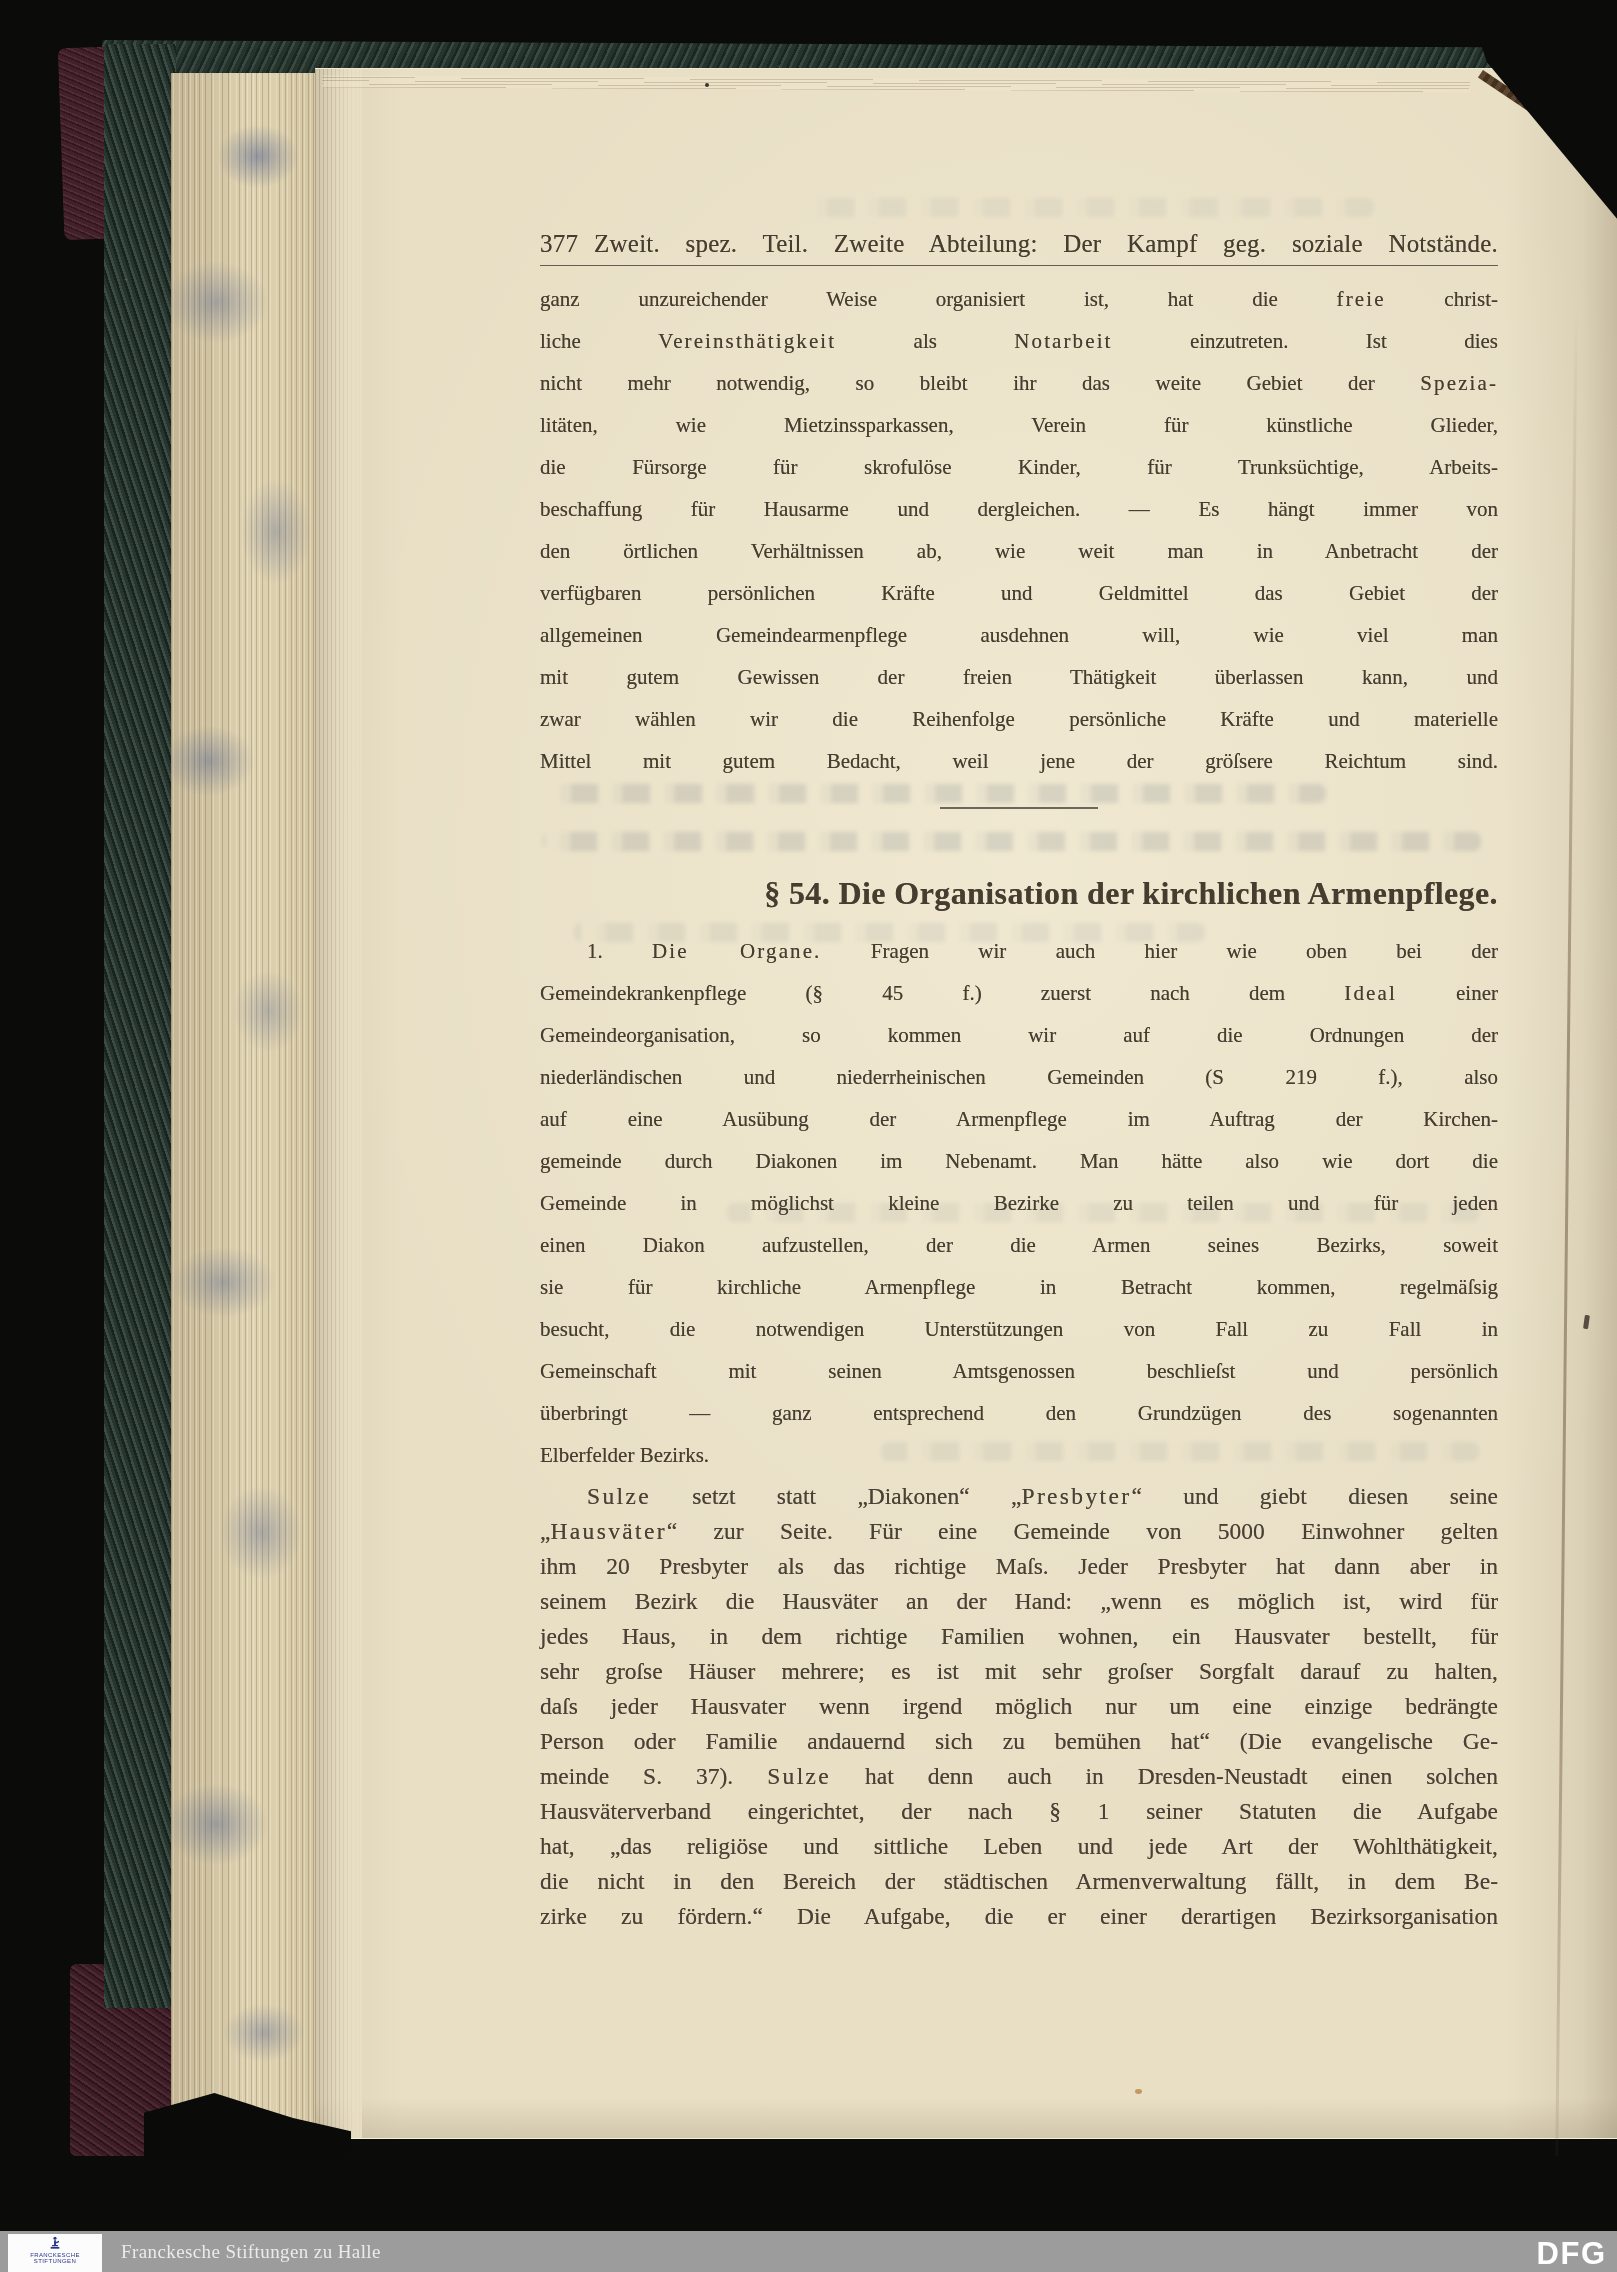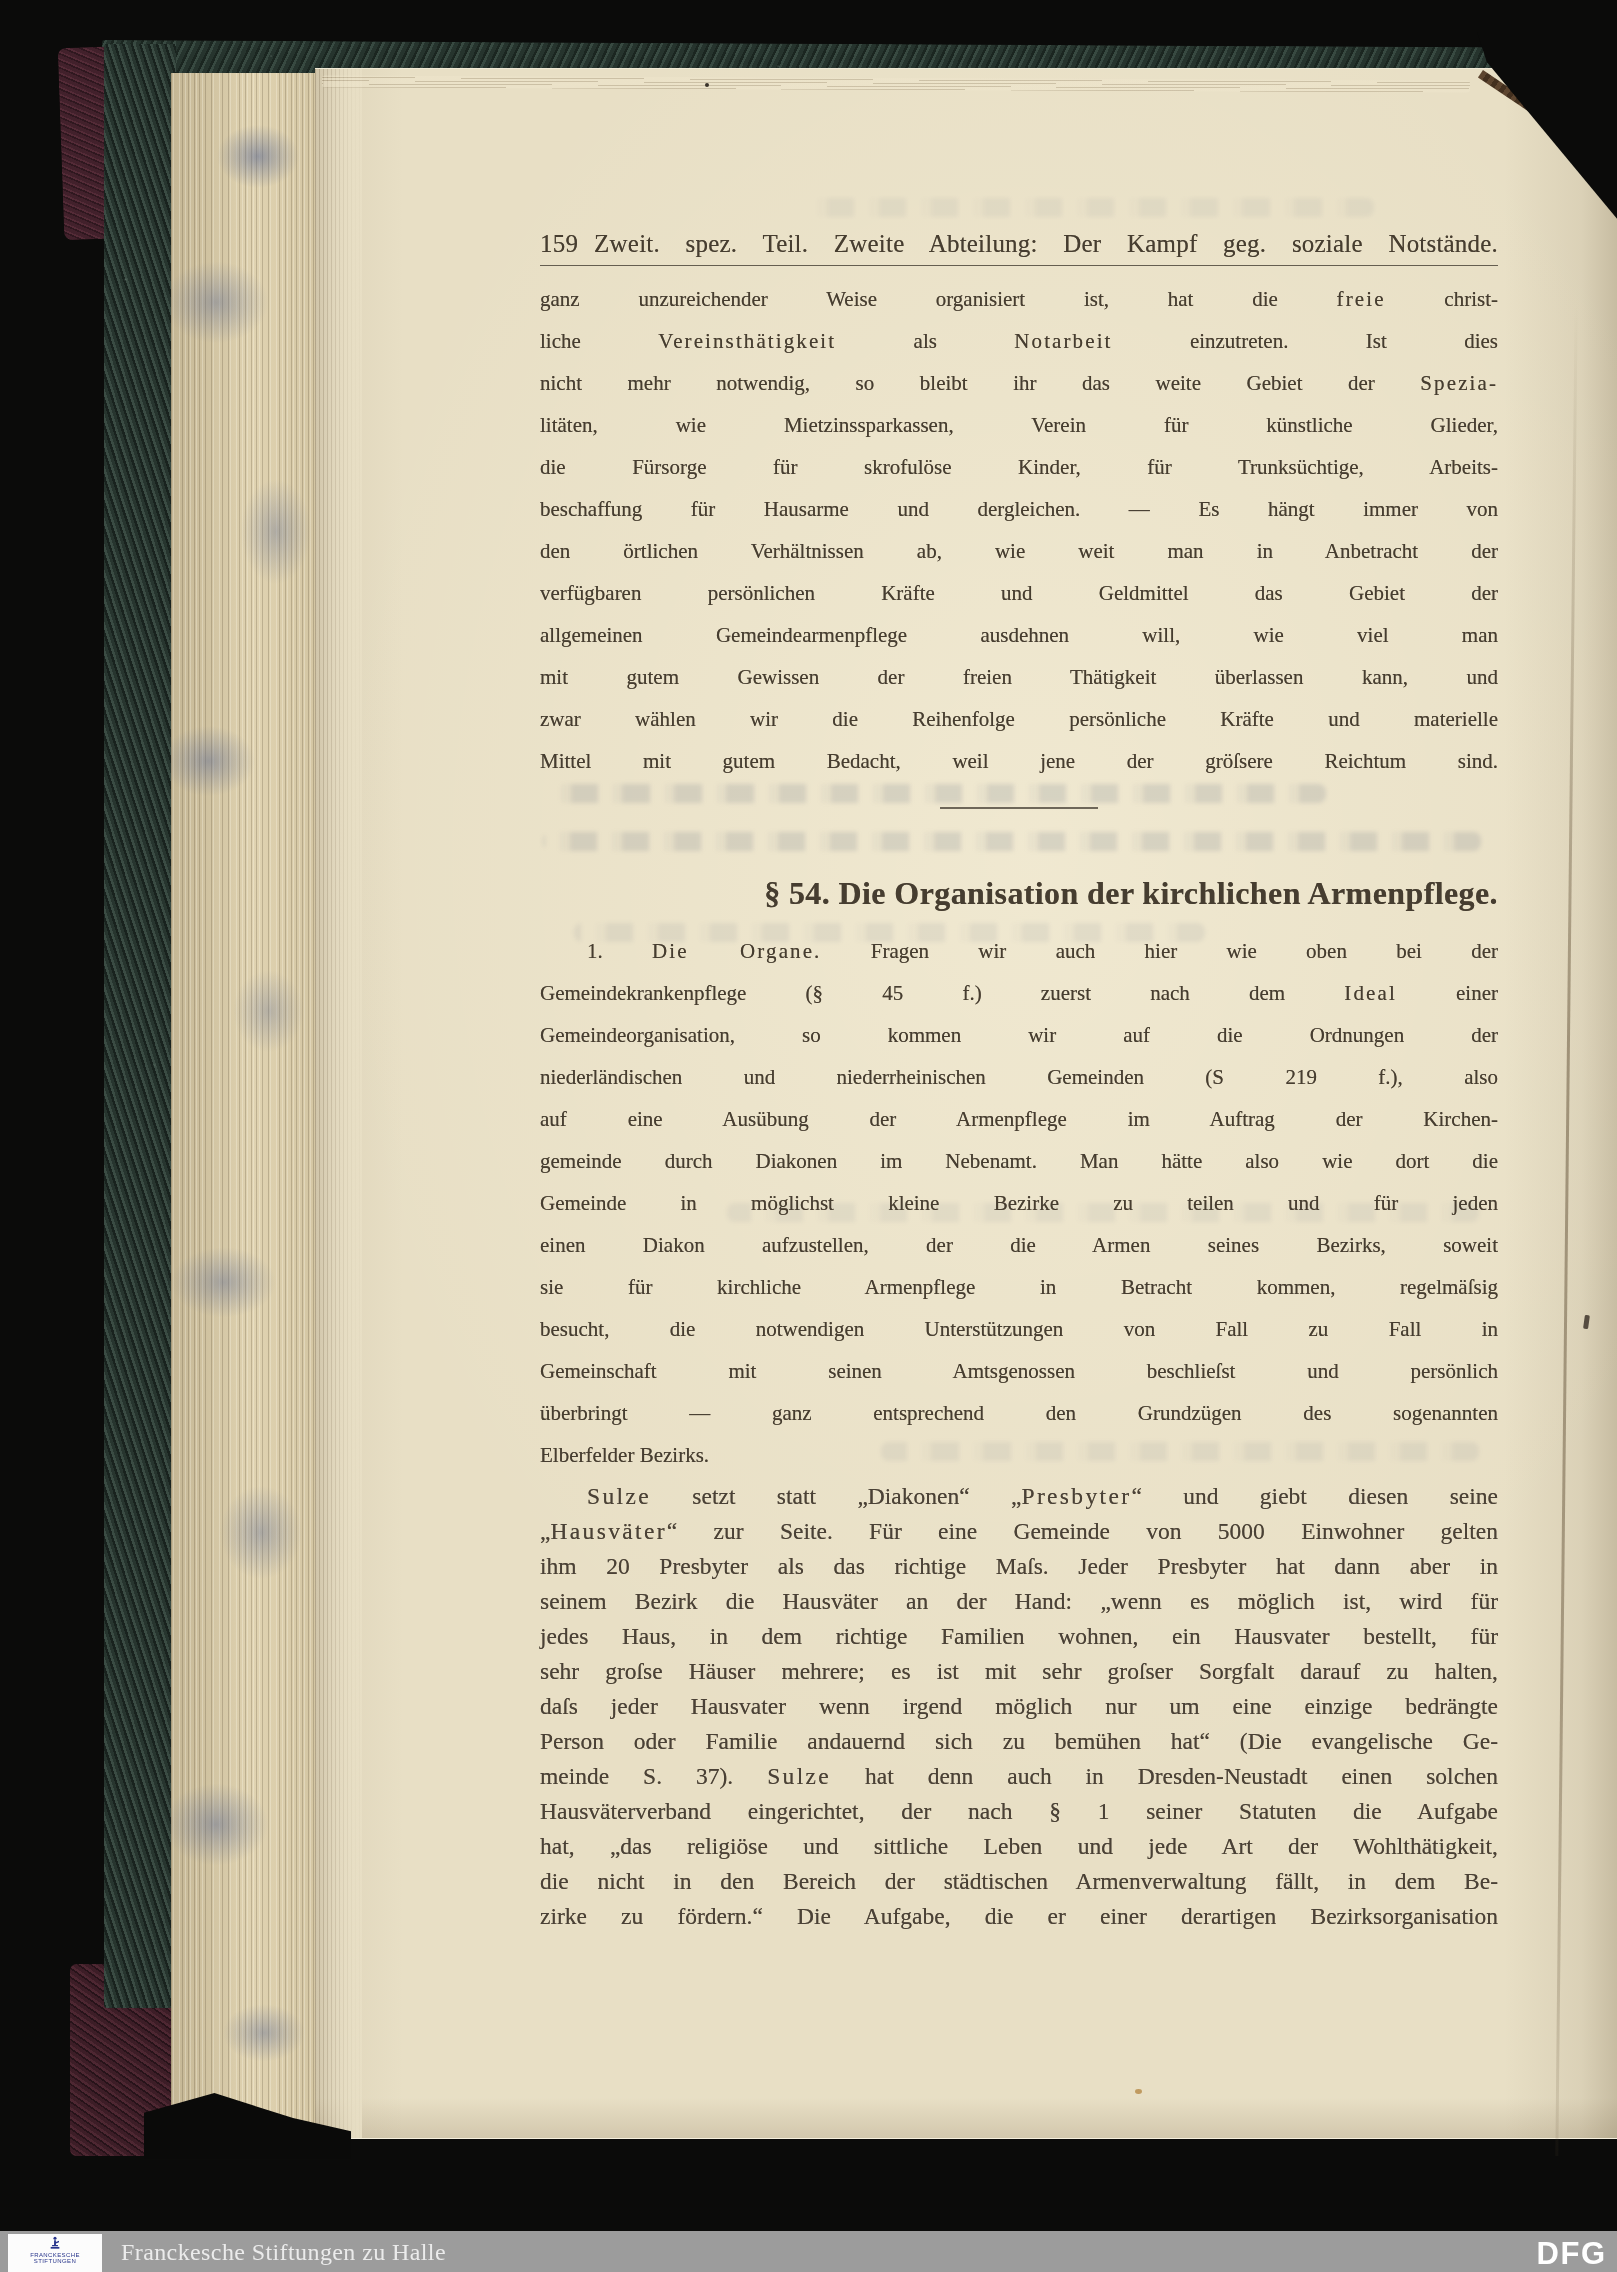--- a/index.html
+++ b/index.html
@@ -94,21 +94,21 @@
   .speck.s2{left:1135px;top:2089px;width:6.5px;height:4.9px;background:#b98e4e;opacity:.85;}
   .speck.s3{left:1584px;top:1315px;width:4.9px;height:13.7px;border-radius:1.6px;background:#564c40;transform:rotate(8deg);}
 
   
   .footer-bar{position:absolute;left:0;top:2231px;width:1618px;height:42px;background:#9c9c9c;}
   .logo-box{position:absolute;left:8px;top:3.2px;width:94px;height:39px;background:#fcfcfc;
     display:flex;flex-direction:column;align-items:center;justify-content:flex-start;padding-top:1.6px;box-sizing:border-box;}
   .logo-text{font-family:"Liberation Sans",sans-serif;font-size:6px;line-height:6.5px;letter-spacing:0.4px;
     color:#27348b;text-align:center;}
   .institution{position:absolute;left:121px;top:0;height:42px;line-height:42px;
-    font-size:24px;color:#ebebeb;letter-spacing:0.4px;}
+    font-size:19px;color:#ebebeb;letter-spacing:0.4px;}
   .dfg{position:absolute;right:11.3px;top:4.9px;font-family:Liberation Sans, sans-serif;
     font-weight:700;font-size:31px;color:#ffffff;letter-spacing:1.6px;font-style:normal;}
 </style>
 </head>
 <body>
 
 <div id="stage">
 
   <div class="top-edge-strip"></div>
   <div class="spine-maroon-top"></div>
@@ -120,21 +120,21 @@
 
     <div class="ghost" style="left:493px;top:129px;width:566px;opacity:.45;"></div>
     <div class="ghost" style="left:243px;top:715px;width:768px;"></div>
     <div class="ghost" style="left:228px;top:763px;width:938px;"></div>
     <div class="ghost" style="left:259px;top:854px;width:631px;opacity:.6;"></div>
     <div class="ghost" style="left:412px;top:1134px;width:752px;opacity:.5;"></div>
     <div class="ghost" style="left:566px;top:1373px;width:598px;opacity:.55;"></div>
 
     <div class="text-col">
       <div class="pheader">
-        <span class="hnum">159</span>
+        <span class="hnum">377</span>
         <span class="htitle">Zweit. spez. Teil. Zweite Abteilung:  Der Kampf geg. soziale Notstände.</span>
       </div>
       <div class="header-rule"></div>
 
       <div class="para p1">
           <div class="tline">ganz unzureichender Weise organisiert ist, hat die <span class="g">freie</span> christ-</div>
           <div class="tline">liche <span class="g">Vereinsthätigkeit</span> als <span class="g">Notarbeit</span> einzutreten.  Ist dies</div>
           <div class="tline">nicht mehr notwendig, so bleibt ihr das weite Gebiet der <span class="g">Spezia-</span></div>
           <div class="tline">litäten, wie Mietzinssparkassen, Verein für künstliche Glieder,</div>
           <div class="tline">die Fürsorge für skrofulöse Kinder, für Trunksüchtige, Arbeits-</div>

